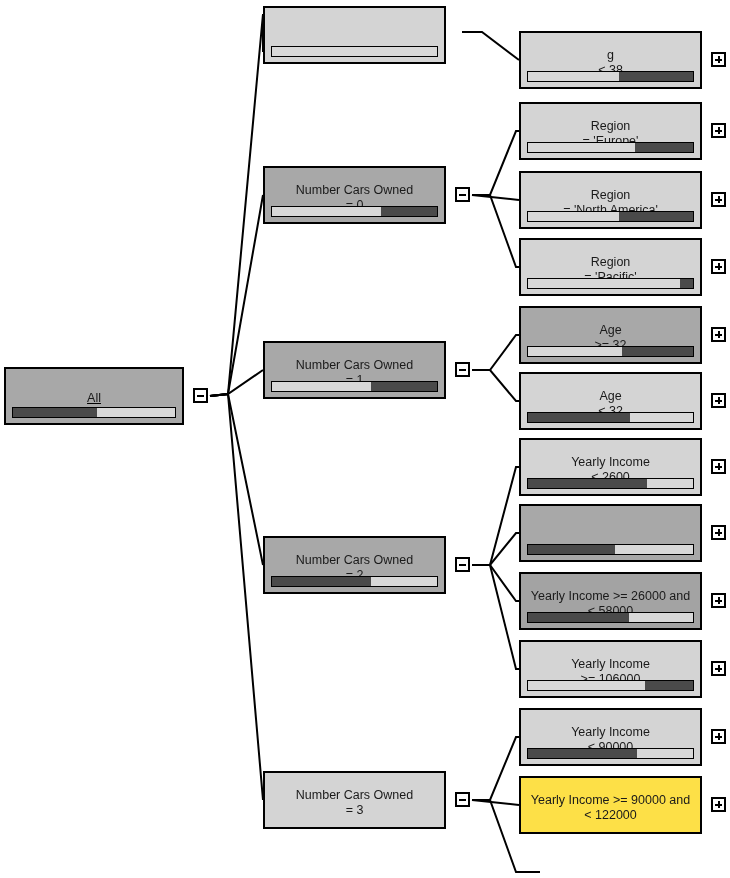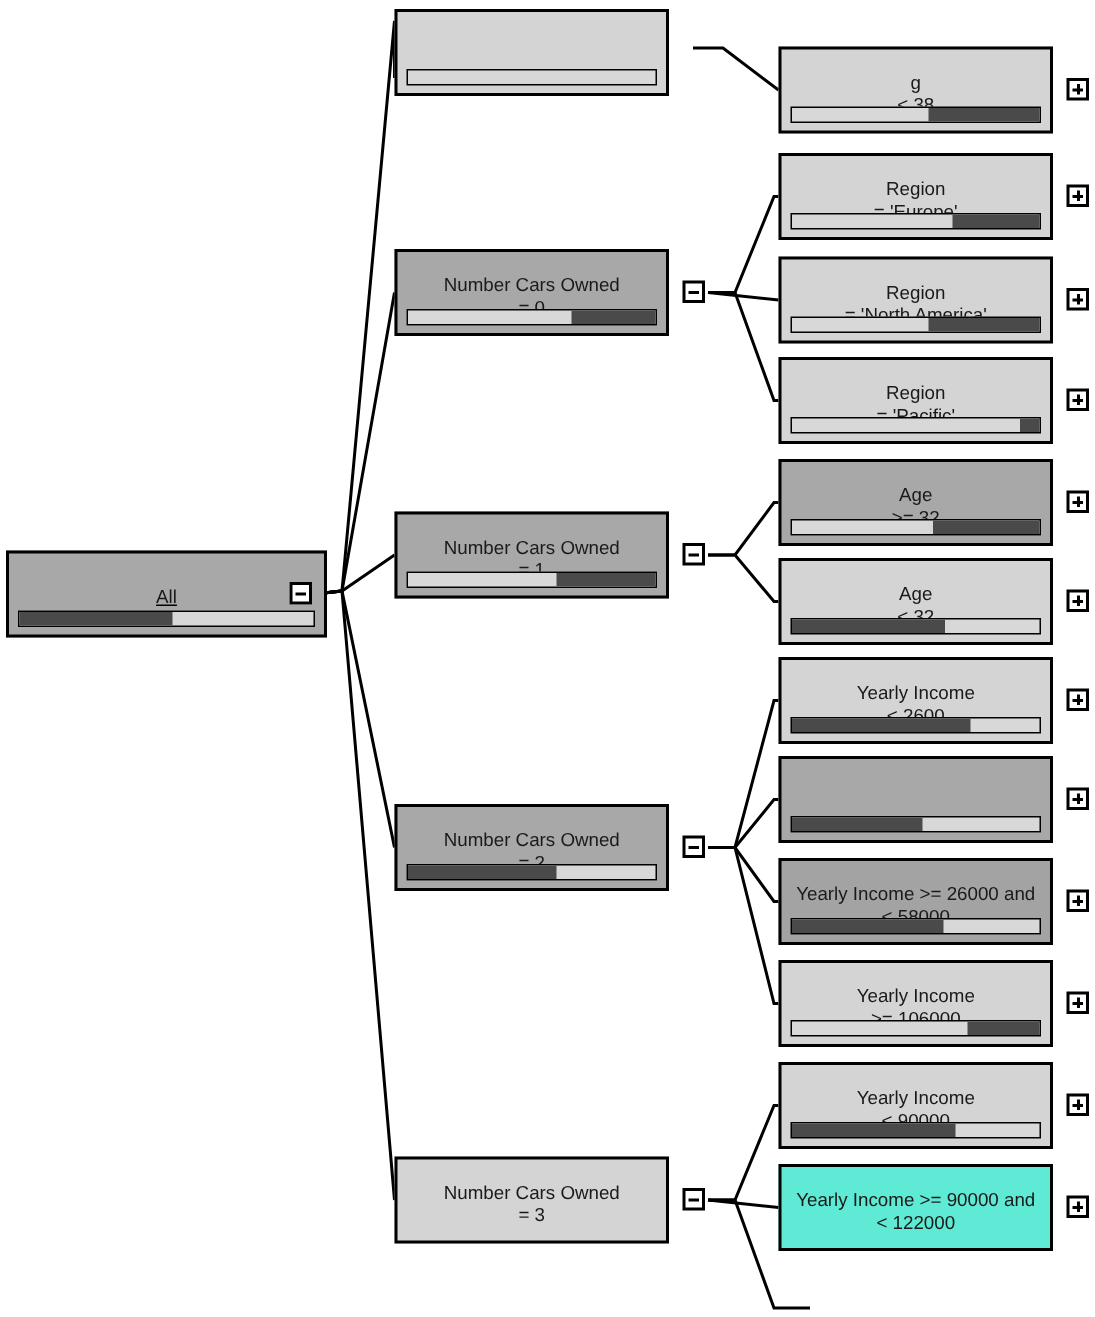--- a/index.html
+++ b/index.html
@@ -109,21 +109,21 @@
       <path d="M 472 370 L 490 370 L 516 401 L 519 401" fill="none" stroke="#000000" stroke-width="2"></path>
       <path d="M 472 565 L 490 565 L 516 467 L 519 467" fill="none" stroke="#000000" stroke-width="2"></path>
       <path d="M 472 565 L 490 565 L 516 533 L 519 533" fill="none" stroke="#000000" stroke-width="2"></path>
       <path d="M 472 565 L 490 565 L 516 601 L 519 601" fill="none" stroke="#000000" stroke-width="2"></path>
       <path d="M 472 565 L 490 565 L 516 669 L 519 669" fill="none" stroke="#000000" stroke-width="2"></path>
       <path d="M 472 800 L 490 800 L 516 737 L 519 737" fill="none" stroke="#000000" stroke-width="2"></path>
       <path d="M 472 800 L 519 805" fill="none" stroke="#000000" stroke-width="2"></path>
       <path d="M 472 800 L 490 800 L 516 872 L 540 872" fill="none" stroke="#000000" stroke-width="2"></path>
     </svg>
   <div id="nodes-layer">
-      <div class="node" style="left: 4px; top: 367px; width: 214px; height: 58px; background: rgb(168, 168, 168); border-color: rgb(0, 0, 0); text-decoration: underline;">
+      <div class="node" style="left: 4px; top: 367px; width: 180px; height: 58px; background: rgb(168, 168, 168); border-color: rgb(0, 0, 0); text-decoration: underline;">
         <div class="node-label">All</div>
         <div class="node-bar" style="background: rgb(216, 216, 216);">
           <div class="node-bar-fill" style="width: 52%; background: rgb(74, 74, 74);"></div>
         </div>
       </div>
       <div class="toggle" style="left: 193px; top: 388px;">
         <span class="h"></span>
       </div>
       <div class="node" style="left: 263px; top: 6px; width: 183px; height: 58px; background: rgb(212, 212, 212); border-color: rgb(0, 0, 0);">
         <div class="node-label"></div>
@@ -280,21 +280,21 @@
         <div class="node-label">Yearly Income
 &lt; 90000</div>
         <div class="node-bar" style="background: rgb(216, 216, 216);">
           <div class="node-bar-fill" style="width: 66%; background: rgb(74, 74, 74);"></div>
         </div>
       </div>
       <div class="toggle" style="left: 711px; top: 729px;">
         <span class="h"></span>
         <span class="v"></span>
       </div>
-      <div class="node" style="left: 519px; top: 776px; width: 183px; height: 58px; background: #5eead4; border-color: rgb(0, 0, 0);">
+      <div class="node" style="left: 519px; top: 776px; width: 183px; height: 58px; background: #fde047; border-color: rgb(0, 0, 0);">
         <div class="node-label">Yearly Income &gt;= 90000 and
 &lt; 122000</div>
       </div>
       <div class="toggle" style="left: 711px; top: 797px;">
         <span class="h"></span>
         <span class="v"></span>
       </div>
     </div>
 </div>
 

